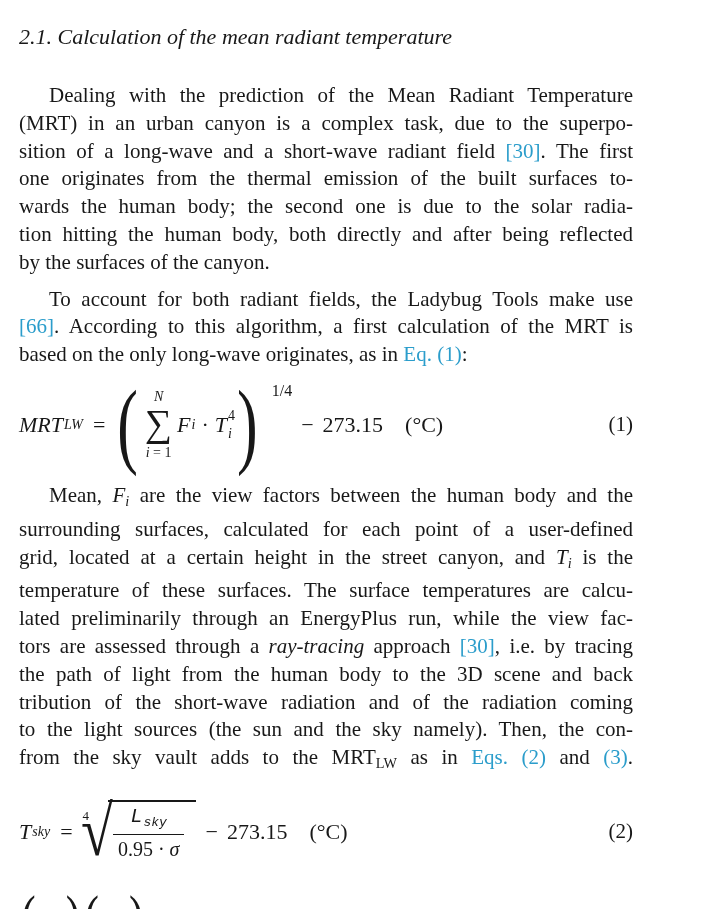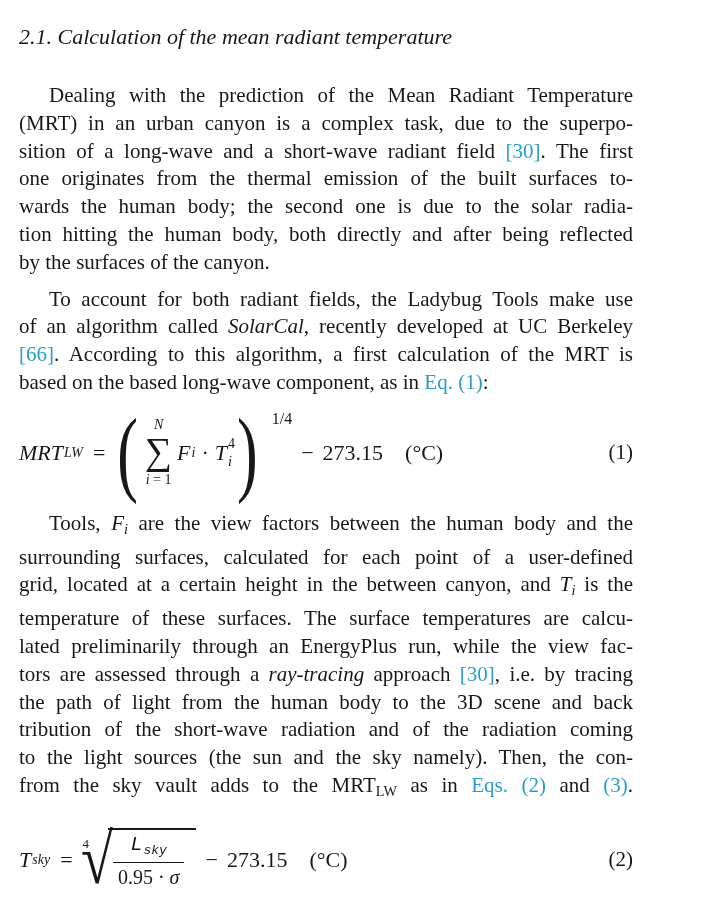--- a/index.html
+++ b/index.html
@@ -83,23 +83,22 @@
       <div class="line indent"><span>Dealing with the prediction of the Mean Radiant Temperature</span></div>
       <div class="line"><span>(MRT) in an urban canyon is a complex task, due to the superpo-</span></div>
       <div class="line"><span>sition of a long-wave and a short-wave radiant field </span><span class="seg-link">[30]</span><span>. The first</span></div>
       <div class="line"><span>one originates from the thermal emission of the built surfaces to-</span></div>
       <div class="line"><span>wards the human body; the second one is due to the solar radia-</span></div>
       <div class="line"><span>tion hitting the human body, both directly and after being reflected</span></div>
       <div class="line last"><span>by the surfaces of the canyon.</span></div>
     </div>
   <div class="para">
       <div class="line indent"><span>To account for both radiant fields, the Ladybug Tools make use</span></div>
-      <div class="line"><span>of an algorithm called </span><span class="seg-it">SolarCal</span><span>, recently developed at UC Berkeley</span></div>
       <div class="line"><span class="seg-link">[66]</span><span>. According to this algorithm, a first calculation of the MRT is</span></div>
-      <div class="line last"><span>based on the based long-wave component, as in </span><span class="seg-link">Eq. (1)</span><span>:</span></div>
+      <div class="line last"><span>based on the only long-wave originates, as in </span><span class="seg-link">Eq. (1)</span><span>:</span></div>
     </div>
 
   <div class="eq-row" style="margin:8px 0 6px 0; height:96px;">
     <div class="eq-left">
       <span class="var">MRT</span>
         <span class="vsub">LW</span>
       <span class="rel">=</span>
       <span class="paren p1">(</span>
       <span class="sum">
         <span class="sum-top">N</span>
@@ -117,23 +116,23 @@
       <span class="paren p1">)</span>
       <span class="exp">1/4</span>
       <span class="op">−</span>
       <span>273.15</span>
       <span class="unit">(°C)</span>
     </div>
     <span class="eq-num">(1)</span>
   </div>
 
   <div class="para">
-      <div class="line indent"><span>Tools, </span><span class="seg-it">F</span><span class="seg-isub">i</span><span> are the view factors between the human body and the</span></div>
+      <div class="line indent"><span>Mean, </span><span class="seg-it">F</span><span class="seg-isub">i</span><span> are the view factors between the human body and the</span></div>
       <div class="line"><span>surrounding surfaces, calculated for each point of a user-defined</span></div>
-      <div class="line"><span>grid, located at a certain height in the between canyon, and </span><span class="seg-it">T</span><span class="seg-isub">i</span><span> is the</span></div>
+      <div class="line"><span>grid, located at a certain height in the street canyon, and </span><span class="seg-it">T</span><span class="seg-isub">i</span><span> is the</span></div>
       <div class="line"><span>temperature of these surfaces. The surface temperatures are calcu-</span></div>
       <div class="line"><span>lated preliminarily through an EnergyPlus run, while the view fac-</span></div>
       <div class="line"><span>tors are assessed through a </span><span class="seg-it">ray-tracing</span><span> approach </span><span class="seg-link">[30]</span><span>, i.e. by tracing</span></div>
       <div class="line"><span>the path of light from the human body to the 3D scene and back</span></div>
       <div class="line"><span>tribution of the short-wave radiation and of the radiation coming</span></div>
       <div class="line"><span>to the light sources (the sun and the sky namely). Then, the con-</span></div>
       <div class="line"><span>from the sky vault adds to the MRT</span><span class="seg-sub">LW</span><span> as in </span><span class="seg-link">Eqs. (2)</span><span> and </span><span class="seg-link">(3)</span><span>.</span></div>
     </div>
 
   <div class="eq-row" style="margin:14px 0 4px 0; height:80px;">

